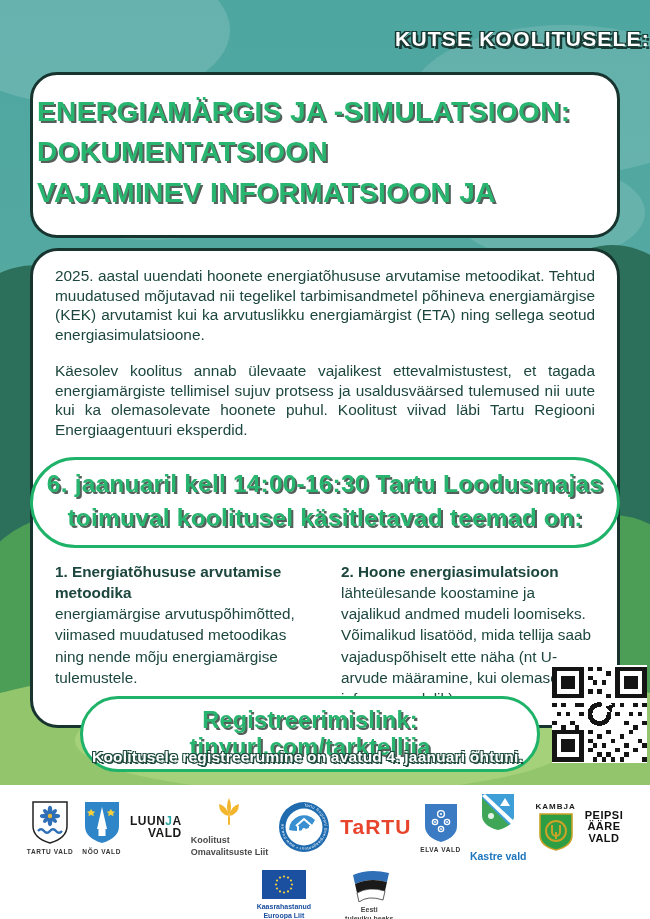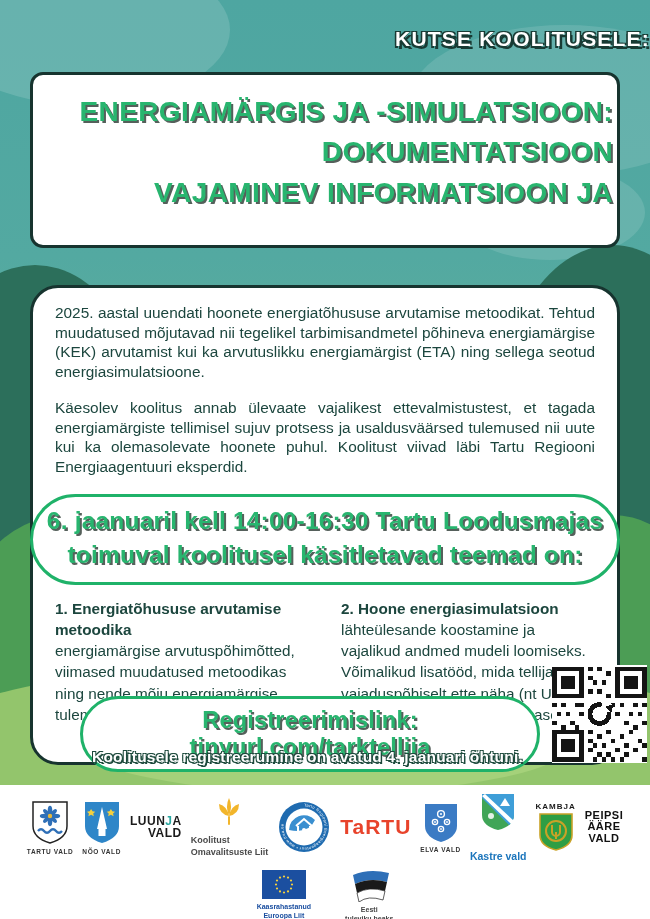--- a/index.html
+++ b/index.html
@@ -24,33 +24,32 @@
   .ground-light{left:75px;top:688px;width:500px;height:105px;background:#A5D17A;}
   
   .kicker{
     position:absolute;top:27px;left:0;width:100%;text-align:right;z-index:3;
     color:#FFFFFF;font-size:21px;font-weight:800;letter-spacing:1.2px;
     text-shadow:-1.5px -1.5px 0 #193B34,1.5px -1.5px 0 #193B34,-1.5px 1.5px 0 #193B34,2.5px 2.5px 0 #193B34;
   }
   
   .title-card{
     position:absolute;left:30px;right:30px;top:72px;z-index:3;
-    background:#FFFFFF;border:3px solid #17342F;border-radius:13px;
-    padding:17px 4px 32px;text-align:right;box-sizing:border-box;
+    background:#FFFFFF;border:3px solid #17342F;border-radius:27px;
+    padding:17px 4px 22px;text-align:left;box-sizing:border-box;
   }
   .title-line{
     font-size:28px;font-weight:800;color:#28B56F;line-height:1.44;letter-spacing:.4px;
     text-shadow:2px 2px 0 #55605B;
   }
   
   .body-card{
     position:absolute;left:30px;right:30px;top:248px;z-index:3;box-sizing:border-box;
     background:#FFFFFF;border:3px solid #17342F;border-radius:28px;
     padding:15px 22px 16px;
-    margin-top:37px;
   }
   .body-card p{
     margin:0 0 17px;font-size:15.4px;line-height:1.27;color:#1C463E;
     font-weight:500;text-align:justify;
   }
   .date-pill{
     margin:13px -25px 13px;background:#FFFFFF;border:3px solid #1FB269;border-radius:48px;
     padding:7px 2px 9px;text-align:center;
   }
   .date-pill .pill-line{

